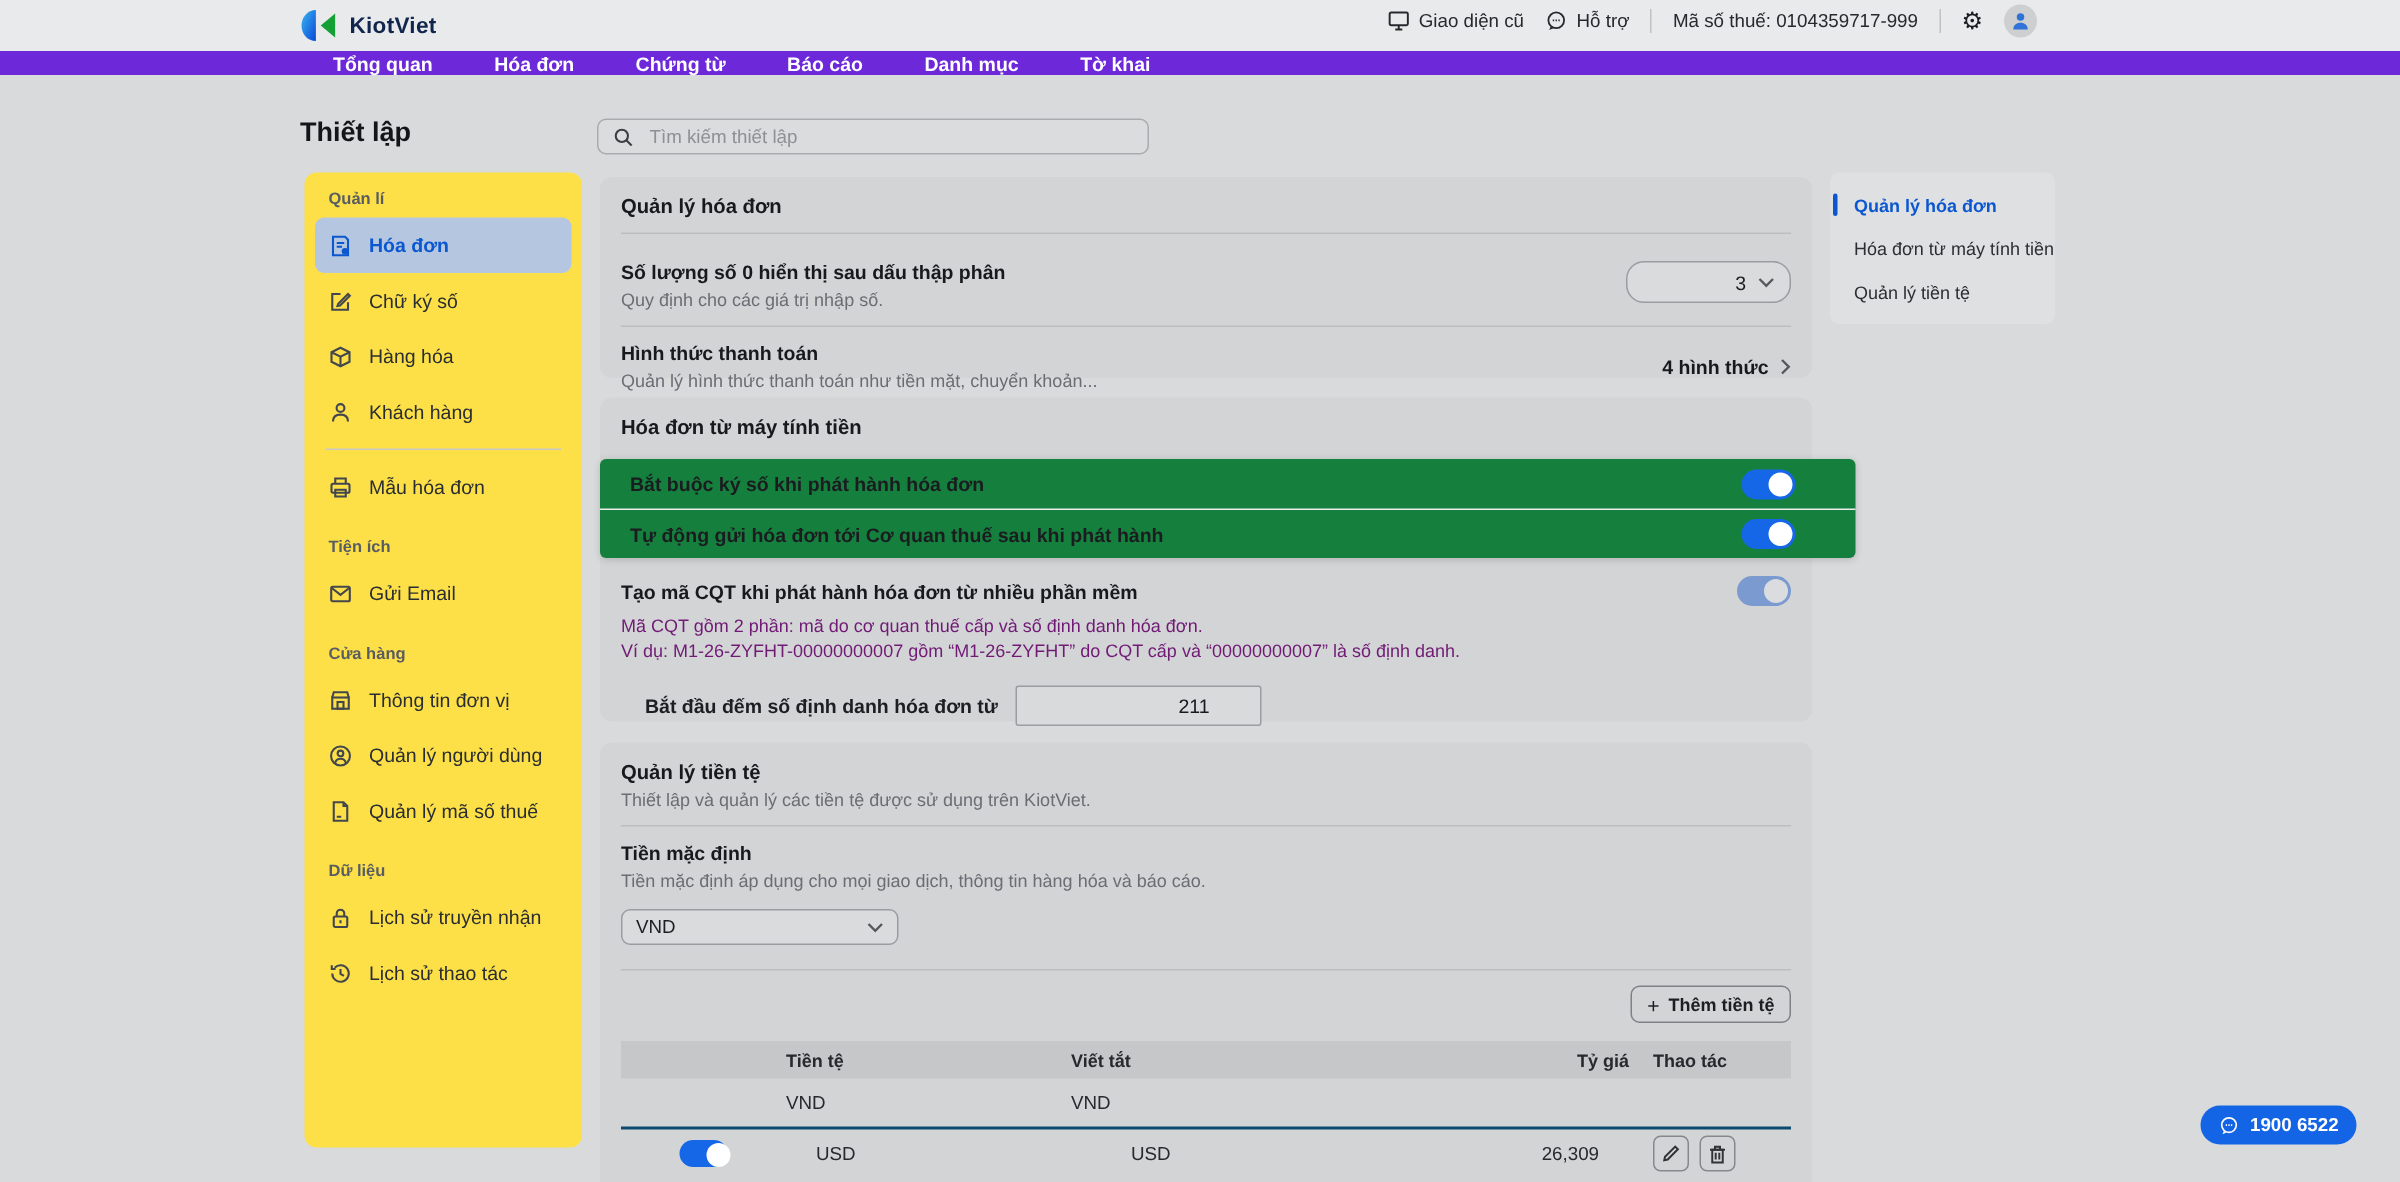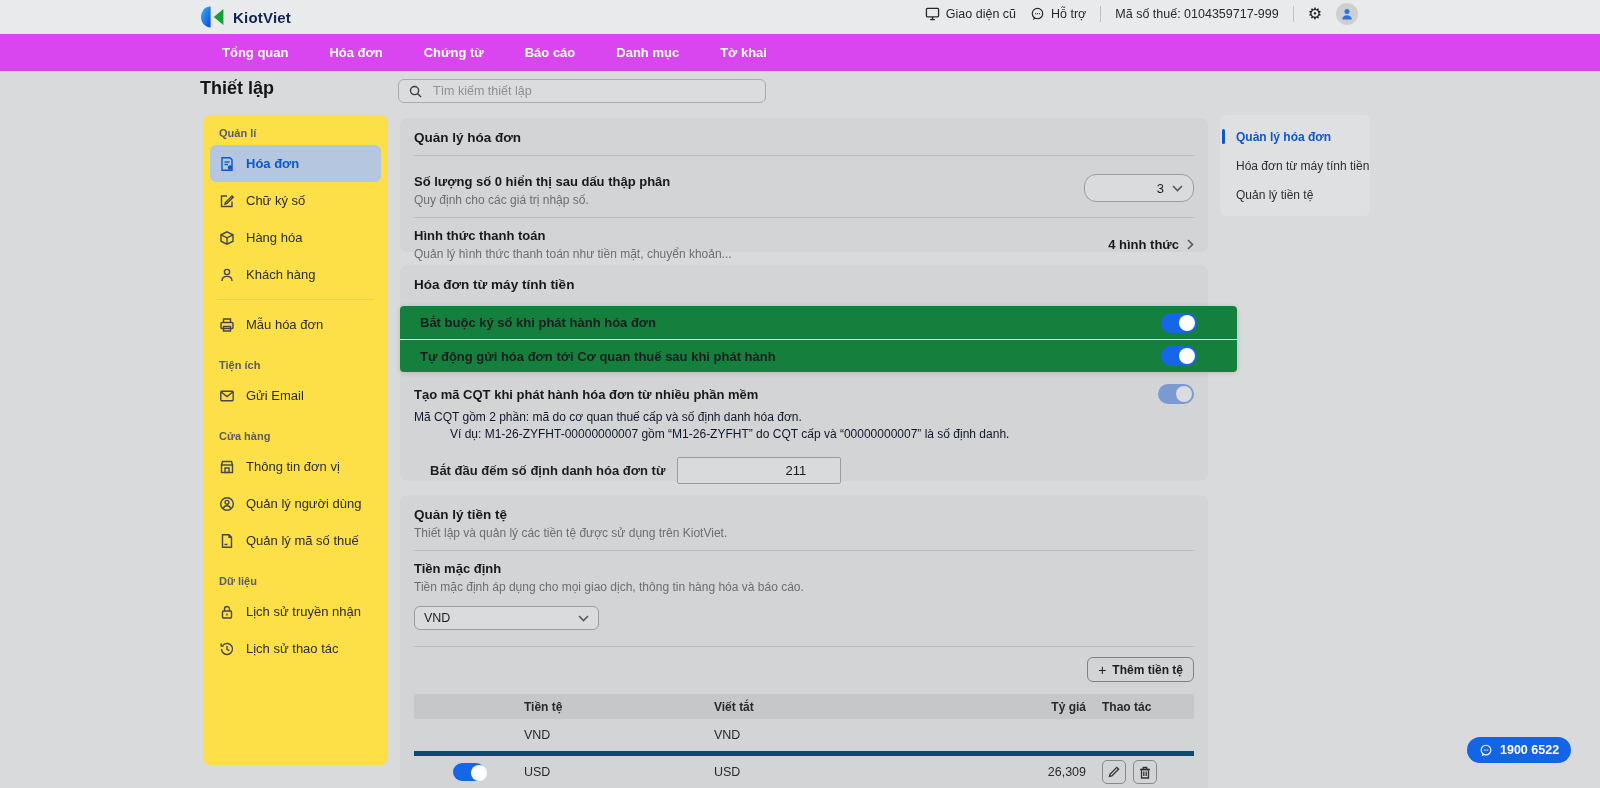--- a/index.html
+++ b/index.html
@@ -10,21 +10,21 @@
   .topbar{position:absolute;left:0;top:0;width:1600px;height:34px;background:#e9eaeb;display:flex;align-items:center;}
   .brand{position:absolute;left:200px;top:0;height:34px;display:flex;align-items:center;gap:7px;}
   .brand-name{font-size:15px;font-weight:700;color:#10264d;letter-spacing:.2px;}
   .top-right{position:absolute;right:242px;top:0;height:28px;display:flex;align-items:center;gap:14px;}
   .top-item{display:flex;align-items:center;gap:6px;font-size:12.5px;color:#26292d;cursor:pointer;}
   .top-sep{width:1px;height:16px;background:#bfc1c3;}
   .gear{font-family:"DejaVu Sans",sans-serif;font-size:16px;color:#1b1d20;cursor:pointer;line-height:1;}
   .avatar{width:22px;height:22px;border-radius:50%;background:#cdcfd1;display:flex;align-items:center;justify-content:center;cursor:pointer;}
 
   
-  .navbar{position:absolute;left:0;top:34px;width:1600px;height:37px;background:#d946ef;display:flex;align-items:center;gap:41px;padding-left:222px;box-sizing:border-box;}
+  .navbar{position:absolute;left:0;top:34px;width:1600px;height:16px;background:#6d28d9;display:flex;align-items:center;gap:41px;padding-left:222px;box-sizing:border-box;}
   .nav-item{color:#ffffff;font-size:13px;font-weight:700;cursor:pointer;white-space:nowrap;}
 
   
   .page-title{position:absolute;left:200px;top:78px;font-size:18px;font-weight:700;color:#131519;}
   .search{position:absolute;left:398px;top:79px;width:368px;height:24px;border:1px solid #a9abae;border-radius:6px;background:#dbdcde;display:flex;align-items:center;gap:9px;padding:0 10px;box-sizing:border-box;}
   .search input{border:none;outline:none;background:transparent;font-size:12.5px;color:#2a2d31;width:100%;font-family:inherit;}
   .search input::placeholder{color:#8d9094;}
 
   
   .sidebar{position:absolute;left:203px;top:115px;width:185px;height:650px;background:#fde047;border-radius:8px;box-sizing:border-box;padding-bottom:8px;}
@@ -54,35 +54,35 @@
   .spot-label{font-size:13px;font-weight:600;color:#1a1c20;}
 
   
   .toggle{position:relative;display:inline-block;width:36px;height:20px;border-radius:10px;background:#9aa0a6;cursor:pointer;flex:none;}
   .toggle::after{content:"";position:absolute;top:2px;left:2px;width:16px;height:16px;border-radius:50%;background:#fff;}
   .toggle.on{background:#1567e8;}
   .toggle.on::after{left:18px;}
   .toggle.muted{background:#7b9bd0;}
   .toggle.muted::after{background:#dadcdf;}
 
-  .cqt-desc{font-size:12px;color:#0f172a;line-height:17px;margin-top:5px;}
+  .cqt-desc{font-size:12px;color:#701a75;line-height:17px;margin-top:5px;}
   .counter-row{display:flex;align-items:center;gap:12px;margin:14px 0 0 16px;}
   .counter-label{font-size:13px;color:#1c1e22;font-weight:600;}
   .counter-input{width:164px;height:27px;border:1px solid #999da1;border-radius:2px;background:#d9dadc;box-sizing:border-box;font-size:13px;color:#17191d;text-align:right;padding-right:34px;font-family:inherit;outline:none;padding-left:28px;}
 
   .select-vnd{width:185px;height:24px;border:1px solid #999da1;border-radius:6px;background:#dadbdd;display:flex;align-items:center;justify-content:space-between;padding:0 9px;box-sizing:border-box;font-size:12.5px;color:#1c1e21;margin-top:12px;cursor:pointer;}
   .btn-row{display:flex;justify-content:flex-end;margin:6px 0 12px;}
   .add-btn{height:25px;display:flex;align-items:center;gap:6px;border:1px solid #7e8286;border-radius:6px;background:transparent;padding:0 10px;font-size:12px;font-weight:700;color:#1c1e21;cursor:pointer;font-family:inherit;}
 
   
   .ctable{width:100%;}
   .trow{display:grid;grid-template-columns:110px 190px 1fr 100px 100px;align-items:center;}
   .trow.head{background:#c6c7c9;height:25px;font-size:12px;font-weight:700;color:#26292d;}
   .trow.body{height:32px;font-size:12.5px;color:#26292d;}
-  .trow.body + .trow.body{border-top:5px solid #0c4a6e;}
+  .trow.body + .trow.body{border-top:2px solid #0c4a6e;gap:20px;}
   .cell-rate{text-align:right;padding-right:8px;}
   .cell-act{padding-left:8px;display:flex;gap:7px;align-items:center;}
   .cell-toggle{display:flex;justify-content:center;}
   .icon-btn{width:24px;height:24px;border:1px solid #85888c;border-radius:5px;background:transparent;display:flex;align-items:center;justify-content:center;cursor:pointer;padding:0;}
 
   
   .right-nav{position:absolute;left:1220px;top:115px;width:150px;background:#dfe0e2;border-radius:6px;padding:7px 0;box-sizing:border-box;}
   .rn-item{position:relative;height:29px;display:flex;align-items:center;padding-left:16px;font-size:12px;color:#2b2e33;cursor:pointer;white-space:nowrap;}
   .rn-item.active{color:#0b57d0;font-weight:600;}
   .rn-item.active::before{content:"";position:absolute;left:2px;top:7px;width:3px;height:15px;border-radius:2px;background:#0b57d0;}
@@ -324,21 +324,21 @@
 
   <div class="card" style="top:265px;height:216px;">
     <h3>Hóa đơn từ máy tính tiền</h3>
     <div style="height:92px;"></div>
     <div>
       <div style="display:flex;align-items:center;justify-content:space-between;">
         <div class="row-title">Tạo mã CQT khi phát hành hóa đơn từ nhiều phần mềm</div>
         <span class="toggle on muted"></span>
       </div>
       <div class="cqt-desc">Mã CQT gồm 2 phần: mã do cơ quan thuế cấp và số định danh hóa đơn.</div>
-      <div class="cqt-desc" style="margin-top:0;margin-left:36px;">Ví dụ: M1-26-ZYFHT-00000000007 gồm “M1-26-ZYFHT” do CQT cấp và “00000000007” là số định danh.</div>
+      <div class="cqt-desc" style="margin-top:0;">Ví dụ: M1-26-ZYFHT-00000000007 gồm “M1-26-ZYFHT” do CQT cấp và “00000000007” là số định danh.</div>
       <div class="counter-row">
         <span class="counter-label">Bắt đầu đếm số định danh hóa đơn từ</span>
         <input class="counter-input" value="211" style="">
       </div>
     </div>
   </div>
 
   <div class="spotlight">
     <div class="spot-row">
       <span class="spot-label">Bắt buộc ký số khi phát hành hóa đơn</span>

